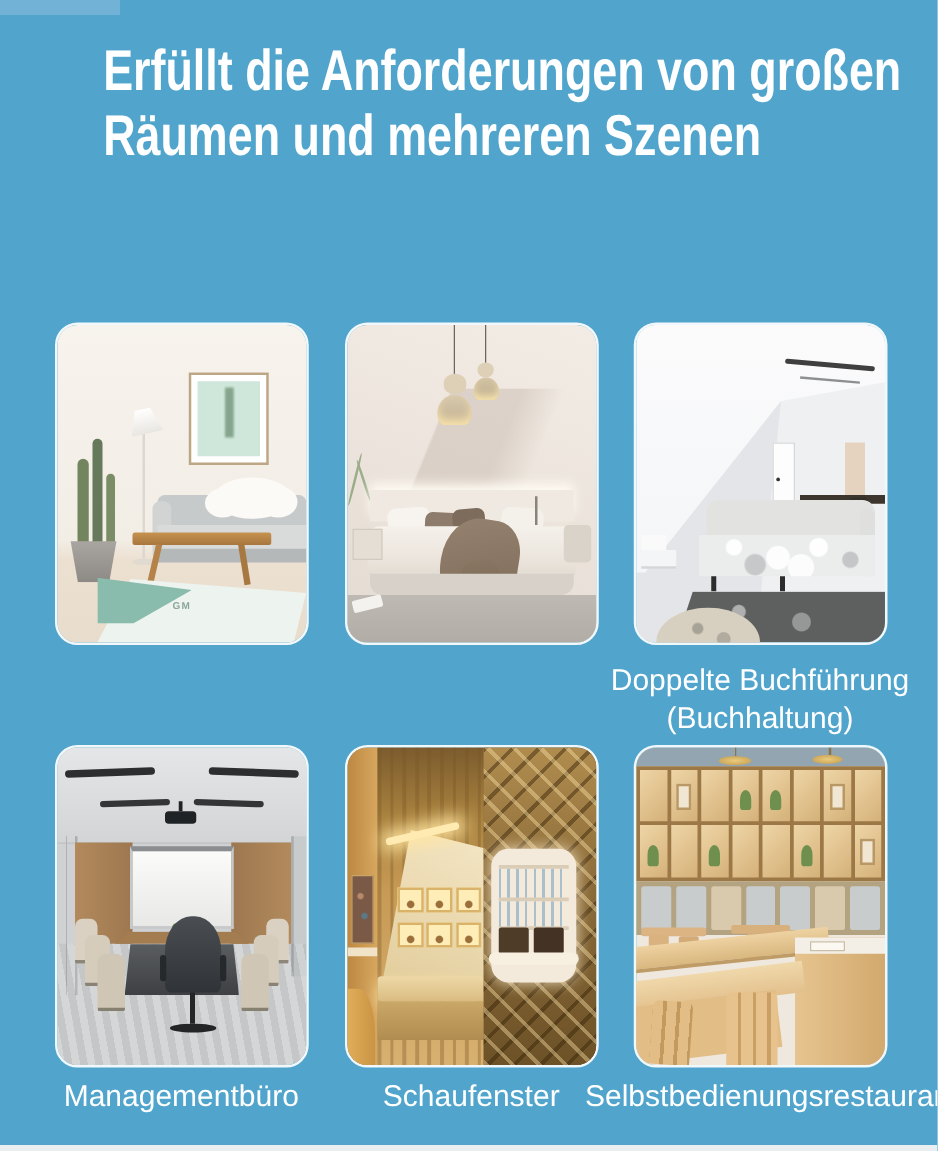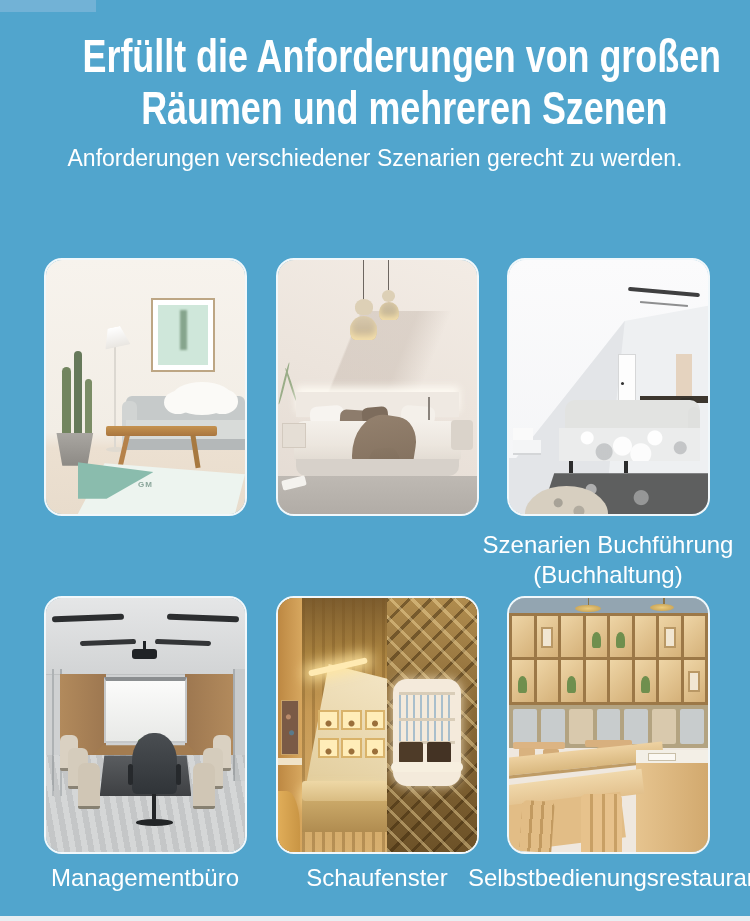--- a/index.html
+++ b/index.html
@@ -2,21 +2,21 @@
 <html><head>
 <meta charset="utf-8">
 <style>
   html,body{margin:0;padding:0;}
   .page{position:relative;width:750px;height:921px;background:#51a5cd;overflow:hidden;
         font-family:"Liberation Sans",sans-serif;}
   .top-patch{position:absolute;left:0;top:0;width:96px;height:12px;background:#72b2d6;}
   .bottom-strip{position:absolute;left:0;bottom:0;width:100%;height:5px;background:#e9eef1;}
 
   
-  .title{position:absolute;top:30px;left:0;width:100%;text-align:right;color:#fff;}
+  .title{position:absolute;top:30px;left:0;width:100%;text-align:left;color:#fff;}
   .title .line{display:block;font-weight:bold;font-size:46px;line-height:52px;white-space:nowrap;
                transform:scaleX(0.78);transform-origin:50% 50%;}
   .subtitle{position:absolute;top:142px;left:0;width:100%;text-align:center;color:#fff;
             font-size:23px;line-height:33px;}
 
   
   .card{position:absolute;width:203px;height:258px;border-radius:18px;overflow:hidden;
         border:2px solid rgba(255,255,255,.92);box-sizing:border-box;
         box-shadow:inset 0 0 10px rgba(255,255,255,.55);}
   .r1{top:258px;} .r2{top:596px;}
@@ -242,21 +242,20 @@
 <body>
 
 <div class="page">
   <div class="top-patch"></div>
 
   <div class="title">
     <span class="line">Erfüllt die Anforderungen von großen</span>
     <span class="line">Räumen und mehreren Szenen</span>
   </div>
   <div class="subtitle">
-    <div>Anforderungen verschiedener Szenarien gerecht zu werden.</div>
   </div>
 
   <div class="card r1 c1">
     <div class="photo s1">
       <div class="s1-frame">
           <div class="s1-art">
             <i></i>
           </div>
         </div>
       <div class="s1-pole"></div>
@@ -329,21 +328,21 @@
       <div class="s3-sofa-back"></div>
       <div class="s3-sofa-arm"></div>
       <div class="s3-sofa-seat"></div>
       <div class="s3-sleg1"></div>
       <div class="s3-sleg2"></div>
       <div class="s3-rug"></div>
       <div class="s3-pouf"></div>
     </div>
   </div>
 
-  <div class="caption capr1 capc3">Szenarien Buchführung (Buchhaltung)</div>
+  <div class="caption capr1 capc3">Doppelte Buchführung (Buchhaltung)</div>
 
   <div class="card r2 c1">
     <div class="photo s4">
       <div class="s4-ceil"></div>
       <div class="s4-bar1"></div>
       <div class="s4-bar2"></div>
       <div class="s4-bar3"></div>
       <div class="s4-bar4"></div>
       <div class="s4-proj"></div>
       <div class="s4-winL"></div>

